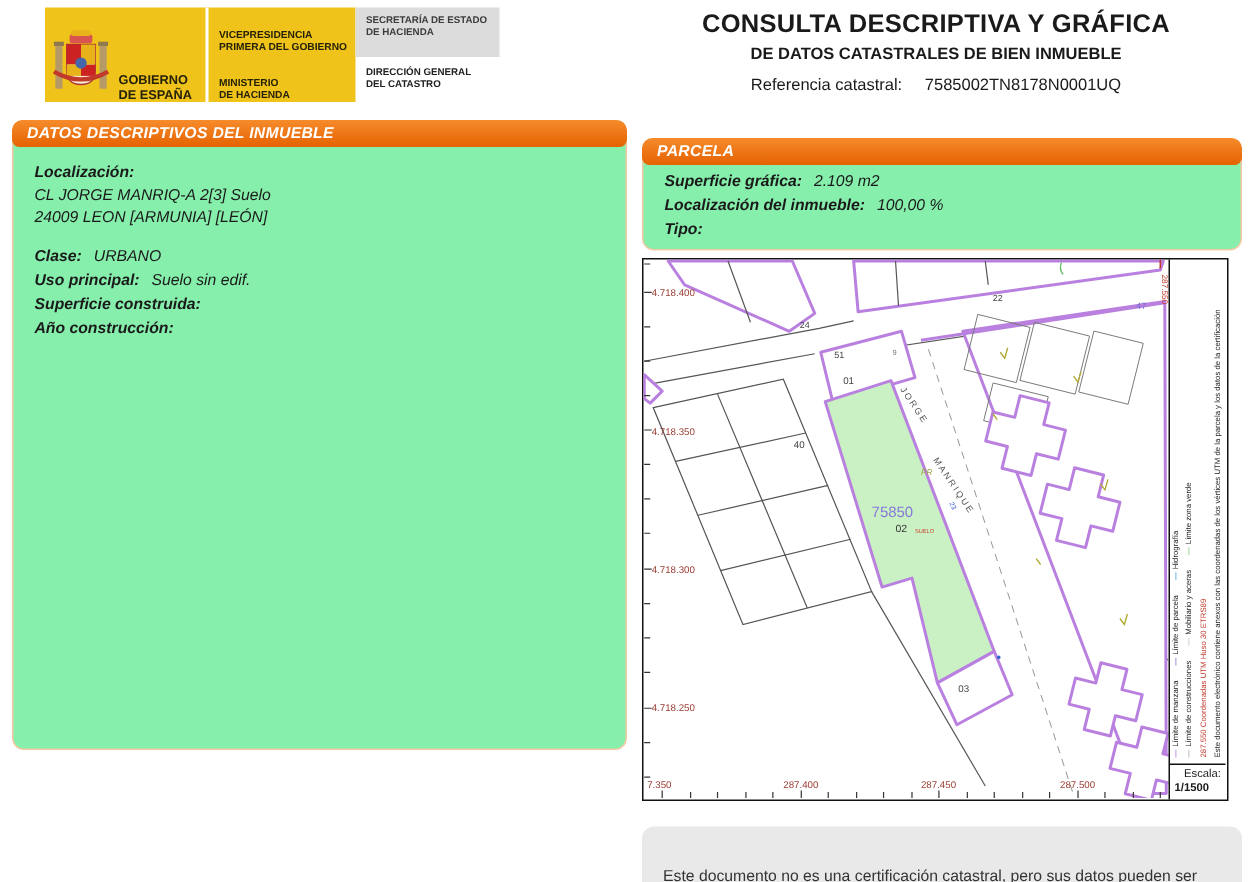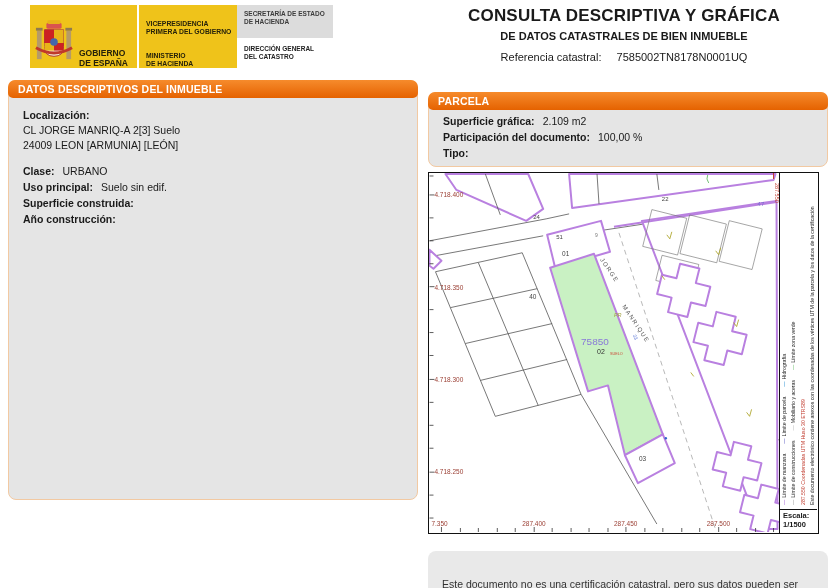--- a/index.html
+++ b/index.html
@@ -21,21 +21,21 @@
   .white-box div{font-size:6.5px;font-weight:bold;color:#222;line-height:8px;}
 
   .title-block{position:absolute;left:420px;top:6px;width:408px;text-align:center;}
   .title-l1{font-size:17px;font-weight:bold;letter-spacing:.2px;}
   .title-l2{font-size:11px;font-weight:bold;margin-top:4px;}
   .ref-line{margin-top:9px;font-size:11px;}
   .ref-label{font-weight:normal;}
   .ref-value{margin-left:12px;}
 
   
-  .panel{border:1px solid #f2c9a2;border-radius:8px;background:#e5e5e5;box-sizing:border-box;}
+  .panel{border:1px solid #f2c9a2;border-radius:8px;background:#86efac;box-sizing:border-box;font-style:italic;}
   .banner{background:linear-gradient(#f68b2c,#e56200);color:#fff;font-size:10.5px;font-weight:bold;
           padding:3px 10px 3px 10px;border-radius:7px 7px 5px 5px;margin:-1px -1px 0 -1px;letter-spacing:.2px;}
   .left-panel{position:absolute;left:8px;top:80px;width:410px;height:420px;}
   .lp-body{padding:10px 14px;font-size:10.5px;line-height:15px;}
   .bold{font-weight:bold;}
   .frow{display:flex;gap:8px;margin-top:1px;}
   .gap{height:10px;}
 
   .right-col{position:absolute;left:428px;top:92px;width:400px;}
   .parcela-panel{width:100%;}
@@ -49,21 +49,21 @@
   .legend-area{flex:1;position:relative;overflow:hidden;}
   .legend-rot{position:absolute;left:0;top:0;width:334px;height:36px;
               transform:rotate(-90deg) translateX(-334px);transform-origin:0 0;
               display:flex;flex-direction:column;justify-content:space-between;padding:1px 2px;box-sizing:border-box;}
   .lg-line{display:flex;gap:10px;font-size:5.2px;color:#222;white-space:nowrap;}
   .lg-item{display:flex;gap:2px;align-items:center;}
   .lg-dash{font-weight:bold;}
   .lg-note-red{font-size:5.2px;color:#c0392b;white-space:nowrap;}
   .lg-note{font-size:5.2px;color:#222;white-space:nowrap;}
   .escala-box{height:24px;border-top:1.5px solid #111;padding:2px 3px;box-sizing:border-box;}
-  .escala-label{font-size:7.5px;font-weight:bold;line-height:8px;}
+  .escala-label{font-size:7.5px;font-weight:normal;line-height:8px;text-align:right;}
   .escala-value{font-size:7.5px;font-weight:bold;line-height:9px;}
 
   
   .disclaimer{margin-top:17px;background:#e9e9e9;border-radius:8px;padding:26px 14px;
               font-size:10.5px;line-height:15px;color:#333;box-sizing:border-box;width:400px;}
 </style>
 </head>
 <body>
 
 <div class="header-logo">
@@ -148,21 +148,21 @@
 
 <div class="right-col">
   <div class="panel parcela-panel">
     <div class="banner">PARCELA</div>
     <div class="pp-body">
       <div class="frow">
         <span class="bold">Superficie gráfica:</span>
         <span>2.109 m2</span>
       </div>
       <div class="frow">
-        <span class="bold">Participación del documento:</span>
+        <span class="bold">Localización del inmueble:</span>
         <span>100,00 %</span>
       </div>
       <div class="frow">
         <span class="bold">Tipo:</span>
         <span></span>
       </div>
     </div>
   </div>
 
   <div class="map-box">

